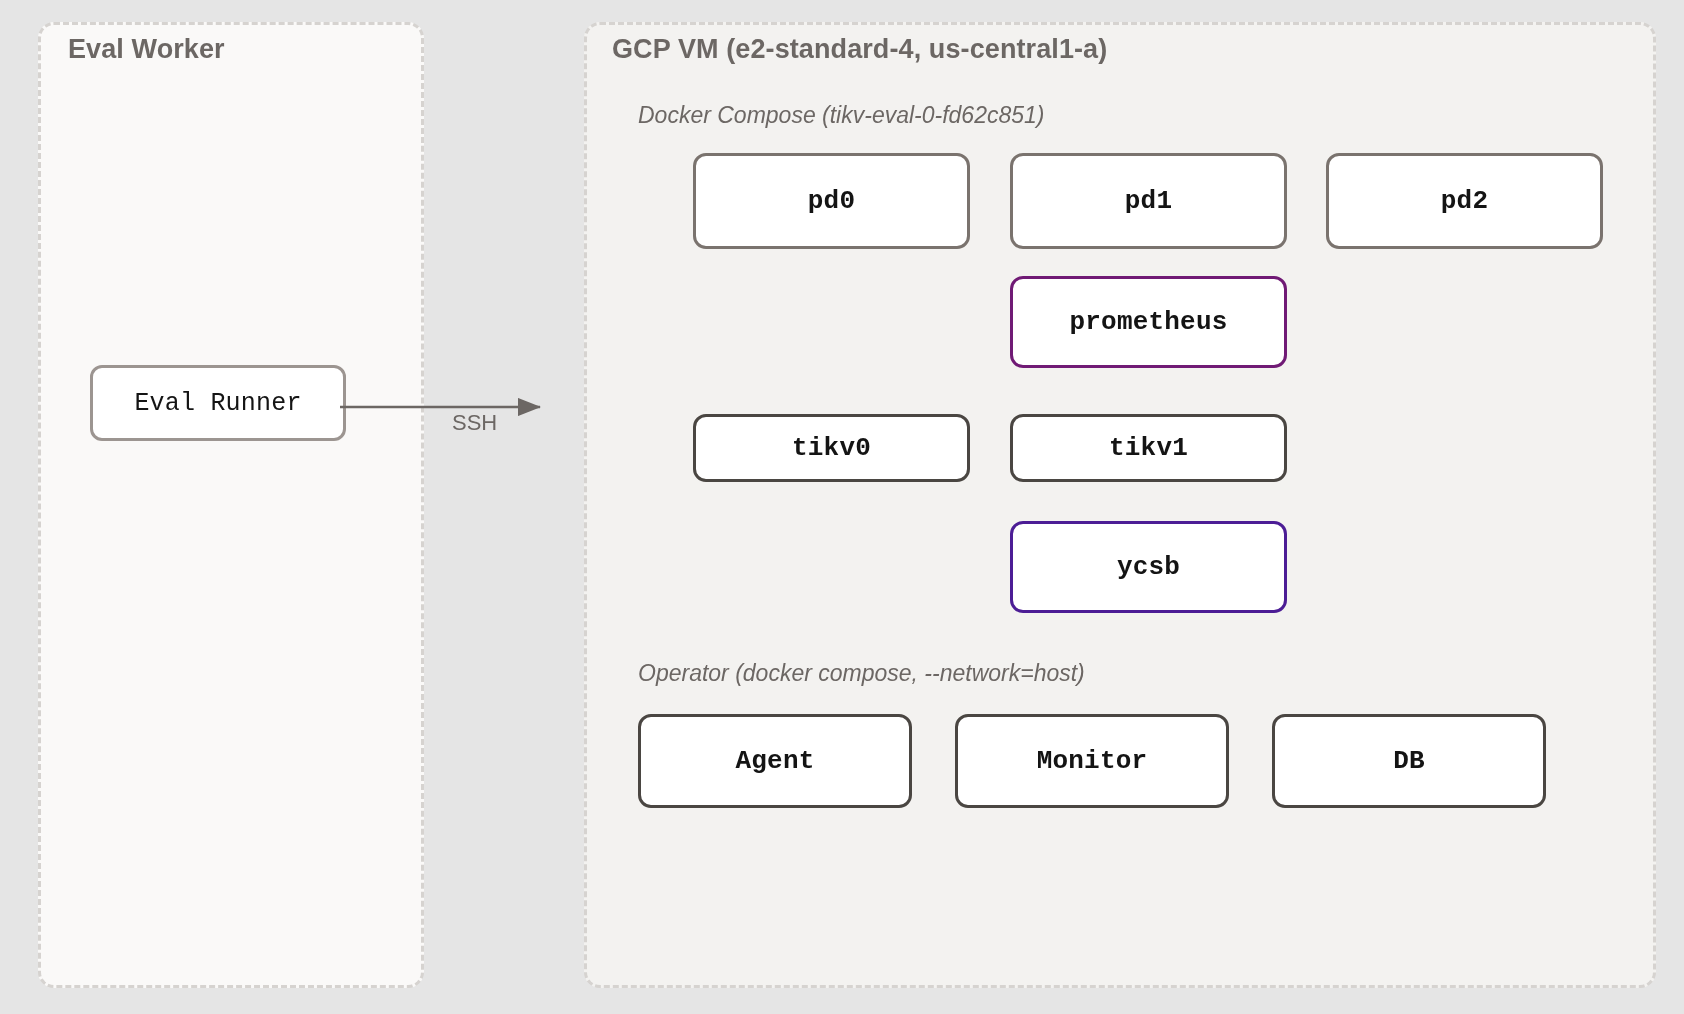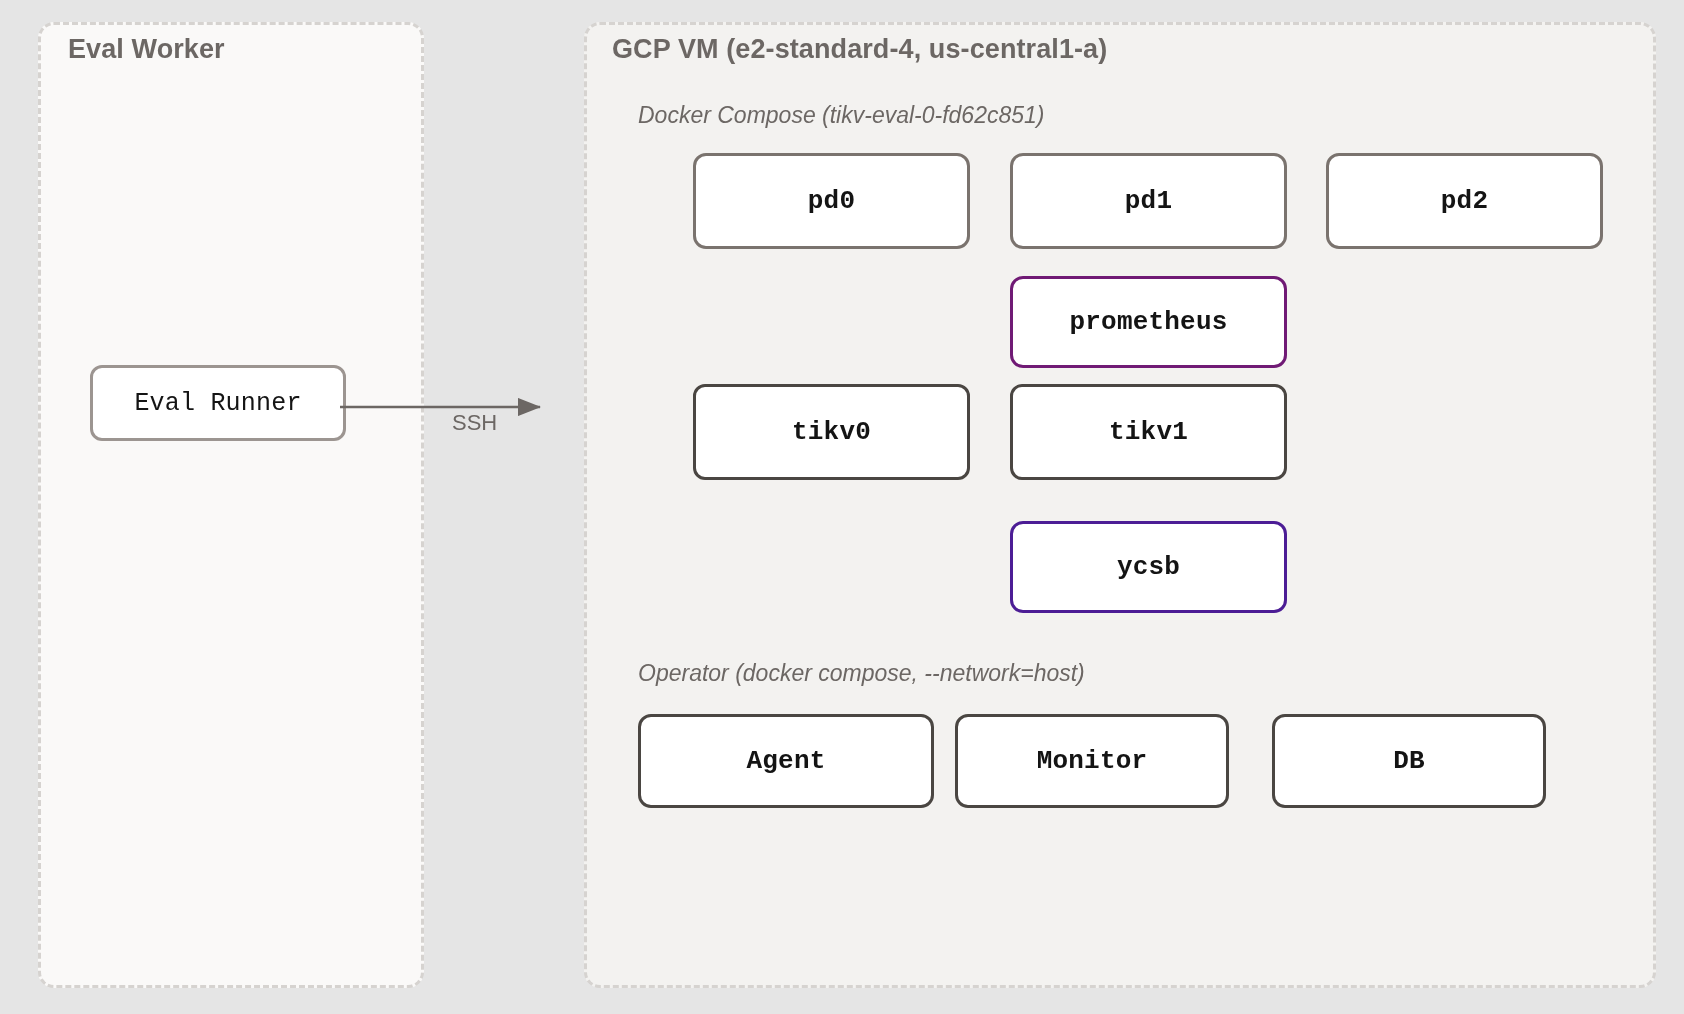--- a/index.html
+++ b/index.html
@@ -106,32 +106,32 @@
     font-weight: normal;
     font-size: 25px;
     border-radius: 12px;
   }
 
   
   .row-pd  { top: 153px;  height: 96px; }
   
   .row-pro { top: 276px;  height: 92px; }
   
-  .row-tikv{ top: 384px;  height: 96px; border-radius: 12px; }
+  .row-tikv{ top: 414px;  height: 68px; }
   
   .row-ycsb{ top: 521px;  height: 92px; }
   
   .row-op  { top: 714px;  height: 94px; }
 
   .col-0 { left: 693px;  width: 277px; }
   .col-1 { left: 1010px; width: 277px; }
   .col-2 { left: 1326px; width: 277px; }
   .col-mid { left: 1010px; width: 277px; }
 
-  .op-0 { left: 638px;  width: 296px; }
+  .op-0 { left: 638px;  width: 274px; }
   .op-1 { left: 955px;  width: 274px; }
   .op-2 { left: 1272px; width: 274px; }
 
   
   #ssh-connector {
     position: absolute;
     left: 340px;
     top: 380px;
     width: 220px;
     height: 60px;

